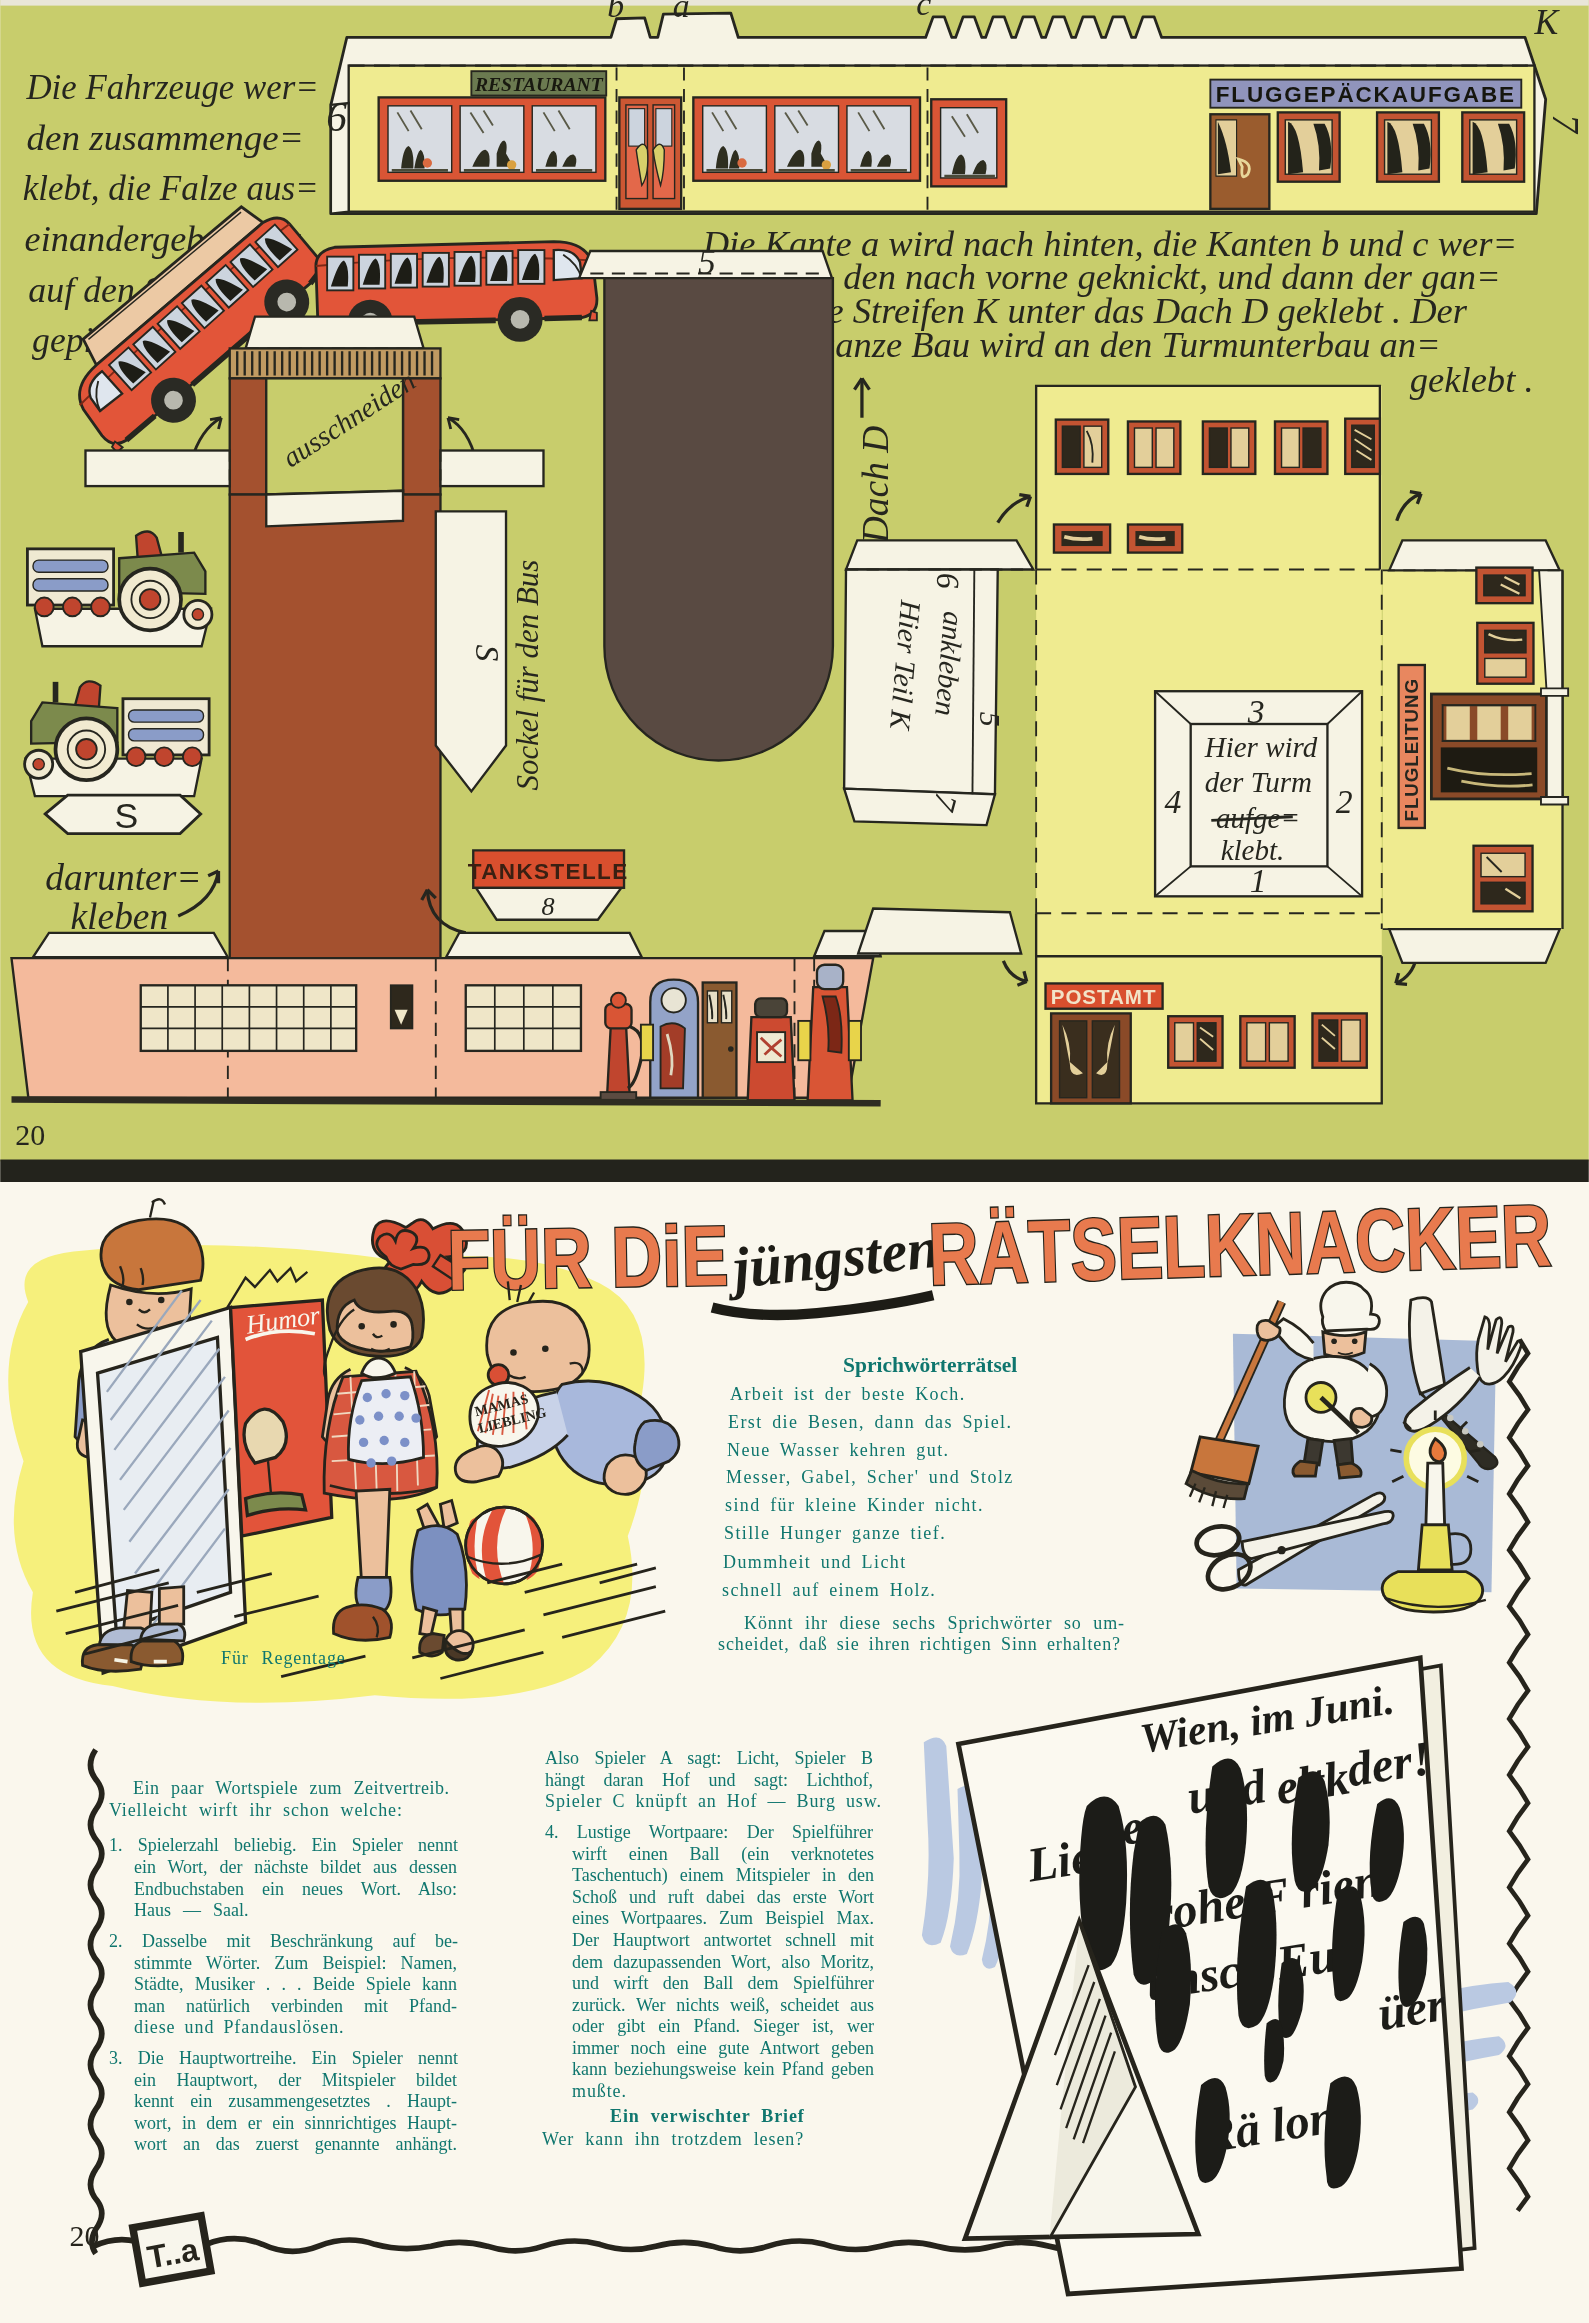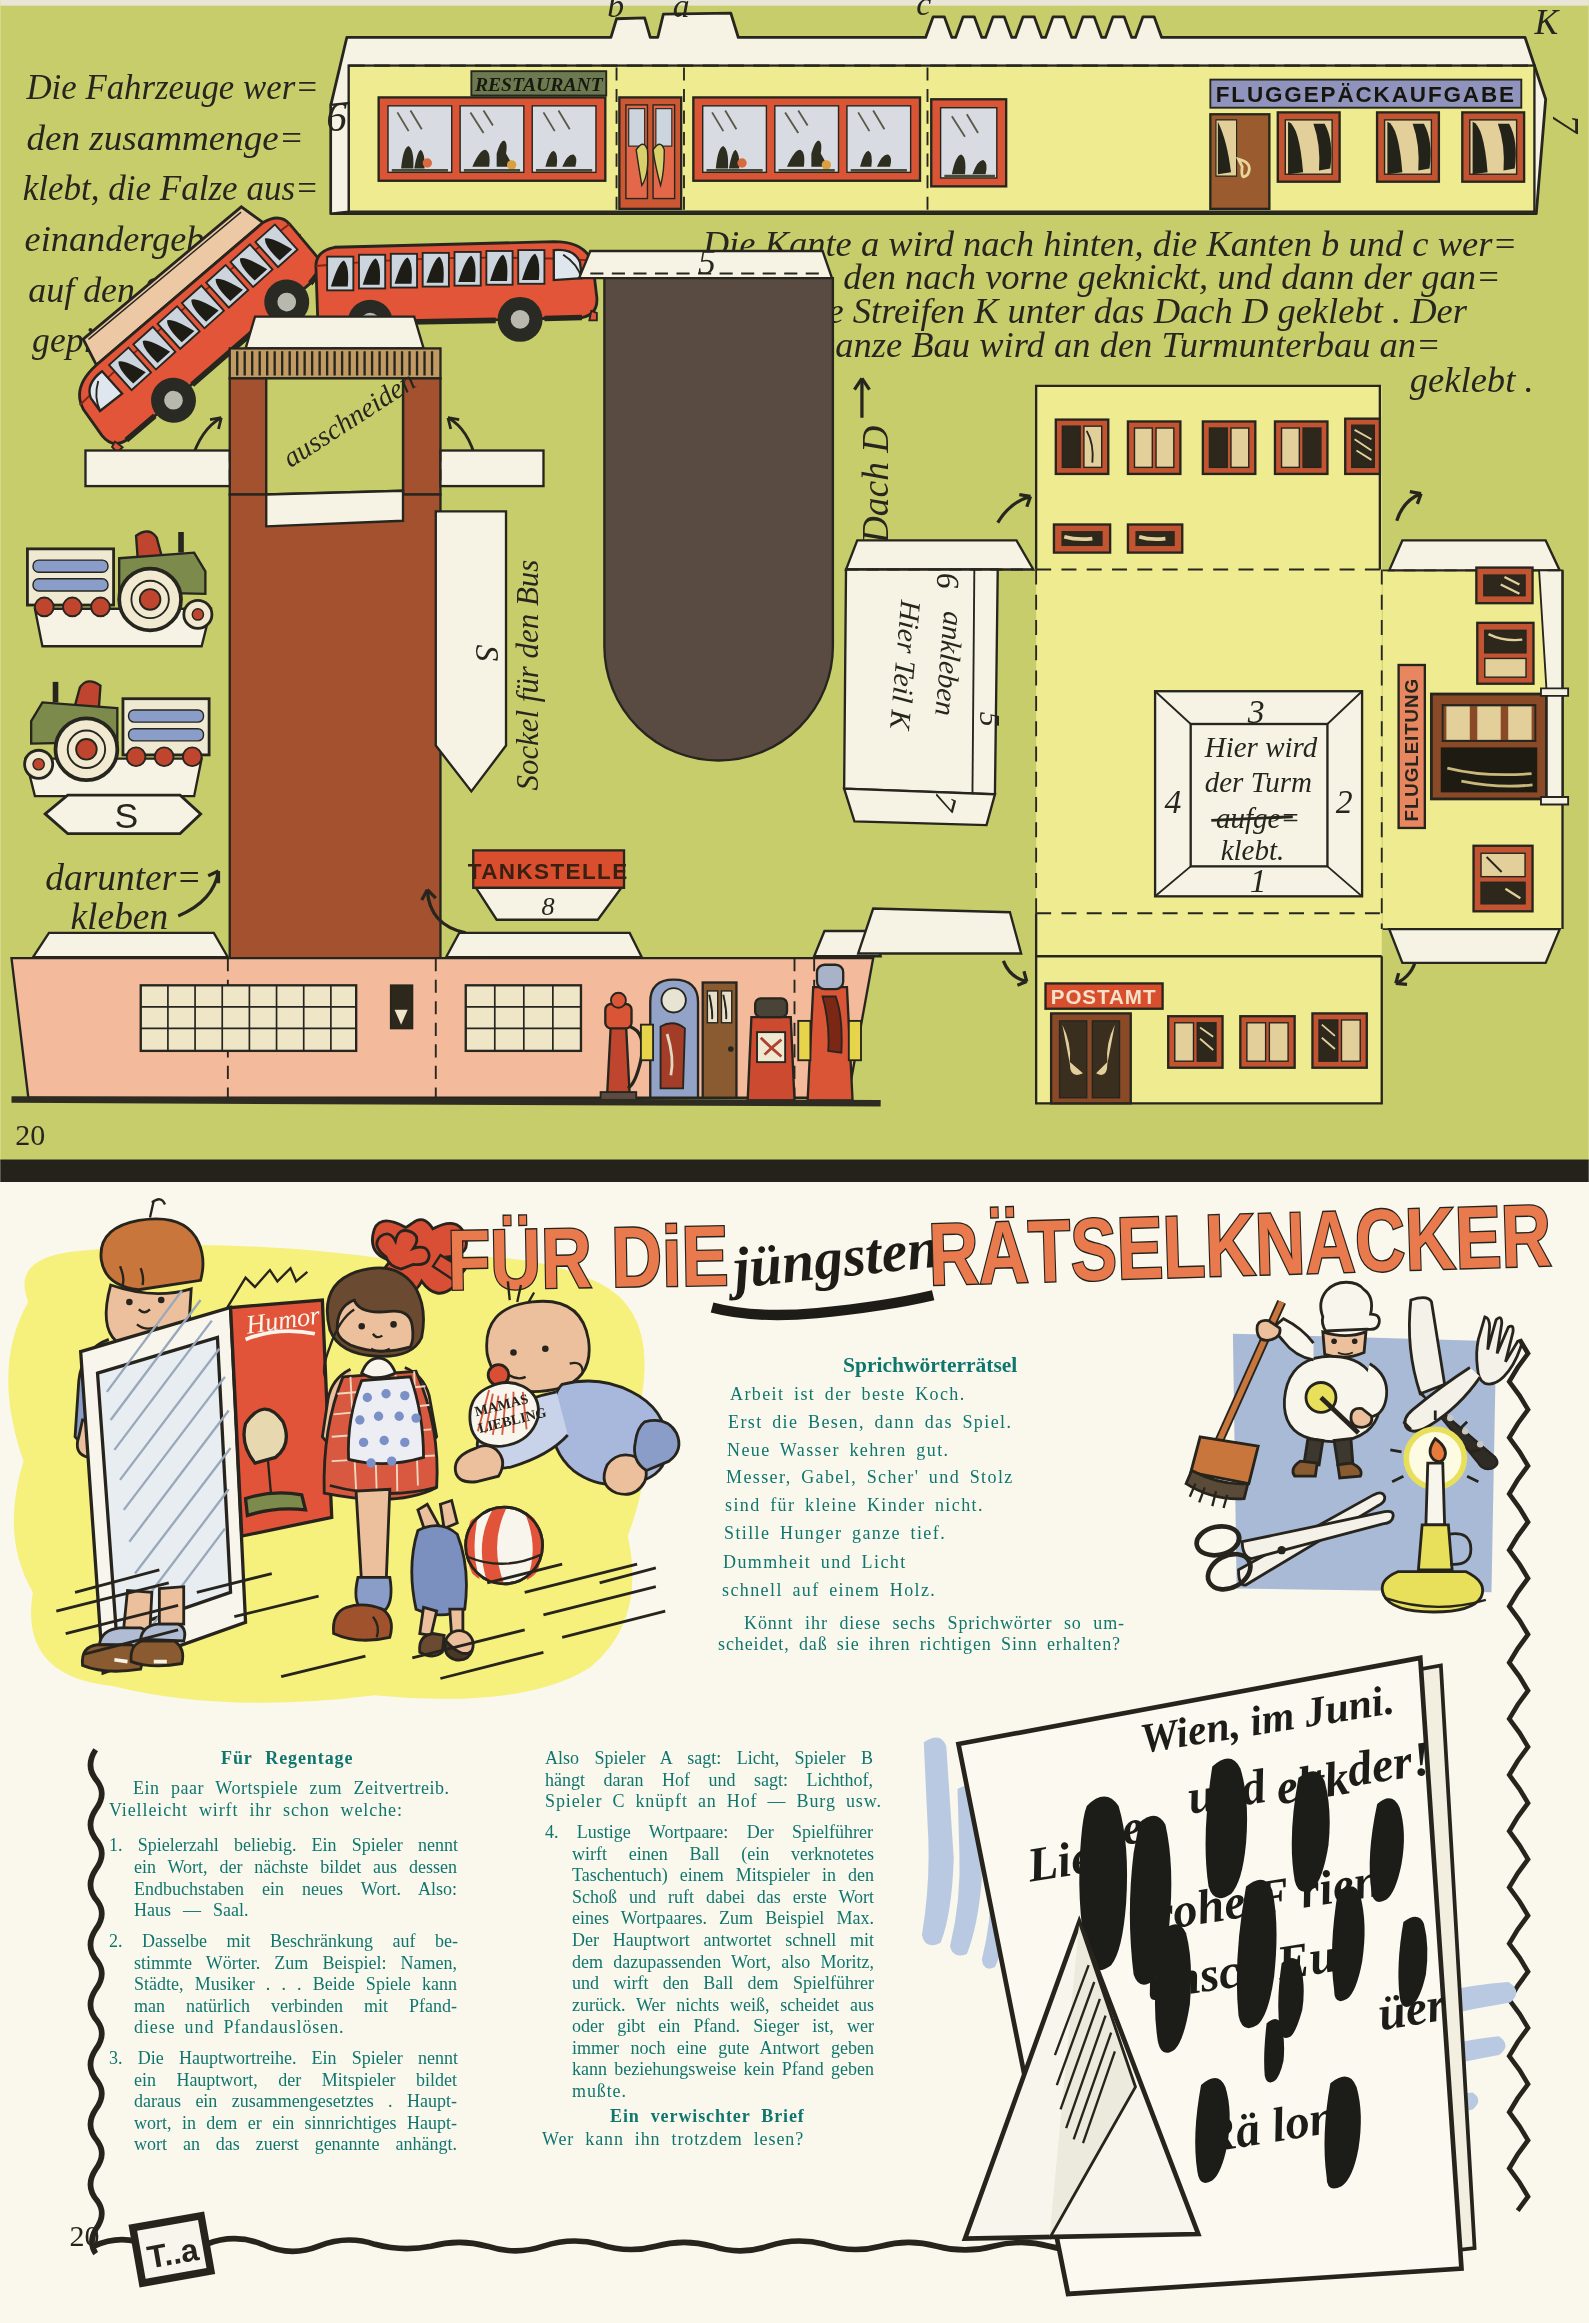--- a/index.html
+++ b/index.html
@@ -700,39 +700,39 @@
 <div class="ln" style="left:727px;top:1440px;letter-spacing:1.4px;word-spacing:3.7px">Neue Wasser kehren gut.</div>
 <div class="ln" style="left:726px;top:1467px;letter-spacing:1.4px;word-spacing:3.7px">Messer, Gabel, Scher' und Stolz</div>
 <div class="ln" style="left:725px;top:1495px;letter-spacing:1.4px;word-spacing:3.7px">sind für kleine Kinder nicht.</div>
 <div class="ln" style="left:724px;top:1523px;letter-spacing:1.4px;word-spacing:3.7px">Stille Hunger ganze tief.</div>
 <div class="ln" style="left:723px;top:1552px;letter-spacing:1.4px;word-spacing:3.7px">Dummheit und Licht</div>
 <div class="ln" style="left:722px;top:1580px;letter-spacing:1.4px;word-spacing:3.7px">schnell auf einem Holz.</div>
 
 <div class="ln jl" style="left:718px;top:1613px;width:407px;text-indent:26px;letter-spacing:0.9px;word-spacing:2.8px">Könnt ihr diese sechs Sprichwörter so um-</div>
 <div class="ln jl" style="left:718px;top:1634px;width:403px;letter-spacing:0.9px;word-spacing:2.8px">scheidet, daß sie ihren richtigen Sinn erhalten?</div>
 
-<div class="ln" style="left:221px;top:1748px;font-weight:bold;letter-spacing:0.9px;word-spacing:7.5px">Für Regentage</div>
+<div class="ln" style="left:221px;top:1648px;font-weight:normal;letter-spacing:0.9px;word-spacing:7.5px">Für Regentage</div>
 
 <div class="ln" style="left:133px;top:1778px;letter-spacing:0.5px;word-spacing:6.6px">Ein paar Wortspiele zum Zeitvertreib.</div>
 <div class="ln" style="left:109px;top:1800px;letter-spacing:0.9px;word-spacing:5.6px">Vielleicht wirft ihr schon welche:</div>
 
 <div class="ln jl" style="left:109px;top:1835px;width:349px">1.&nbsp;Spielerzahl beliebig. Ein Spieler nennt</div>
 <div class="ln jl" style="left:134px;top:1857px;width:323px">ein Wort, der nächste bildet aus dessen</div>
 <div class="ln jl" style="left:134px;top:1879px;width:323px">Endbuchstaben ein neues Wort. Also:</div>
 <div class="ln" style="left:134px;top:1900px;word-spacing:7.5px">Haus — Saal.</div>
 
 <div class="ln jl" style="left:109px;top:1931px;width:349px">2.&nbsp;Dasselbe mit Beschränkung auf be-</div>
 <div class="ln jl" style="left:134px;top:1953px;width:323px">stimmte Wörter. Zum Beispiel: Namen,</div>
 <div class="ln jl" style="left:134px;top:1974px;width:323px">Städte, Musiker . . .  Beide Spiele kann</div>
 <div class="ln jl" style="left:134px;top:1996px;width:323px">man natürlich verbinden mit Pfand-</div>
 <div class="ln" style="left:134px;top:2017px;letter-spacing:0.9px;word-spacing:3.7px">diese und Pfandauslösen.</div>
 
 <div class="ln jl" style="left:109px;top:2048px;width:349px">3.&nbsp;Die Hauptwortreihe. Ein Spieler nennt</div>
 <div class="ln jl" style="left:134px;top:2070px;width:323px">ein Hauptwort, der Mitspieler bildet</div>
-<div class="ln jl" style="left:134px;top:2091px;width:323px">daraus ein zusammengesetztes . Haupt-</div>
+<div class="ln jl" style="left:134px;top:2091px;width:323px">kennt ein zusammengesetztes . Haupt-</div>
 <div class="ln jl" style="left:134px;top:2113px;width:323px">wort, in dem er ein sinnrichtiges Haupt-</div>
 <div class="ln jl" style="left:134px;top:2134px;width:323px">wort an das zuerst genannte anhängt.</div>
 
 <div class="ln jl" style="left:545px;top:1748px;width:328px">Also Spieler A sagt: Licht, Spieler B</div>
 <div class="ln jl" style="left:545px;top:1770px;width:328px">hängt daran Hof und sagt: Lichthof,</div>
 <div class="ln" style="left:545px;top:1791px;letter-spacing:0.9px;word-spacing:4.7px">Spieler C knüpft an Hof — Burg usw.</div>
 
 <div class="ln jl" style="left:545px;top:1822px;width:328px">4.&nbsp;Lustige Wortpaare: Der Spielführer</div>
 <div class="ln jl" style="left:572px;top:1844px;width:302px">wirft einen Ball (ein verknotetes</div>
 <div class="ln jl" style="left:572px;top:1865px;width:302px">Taschentuch) einem Mitspieler in den</div>

